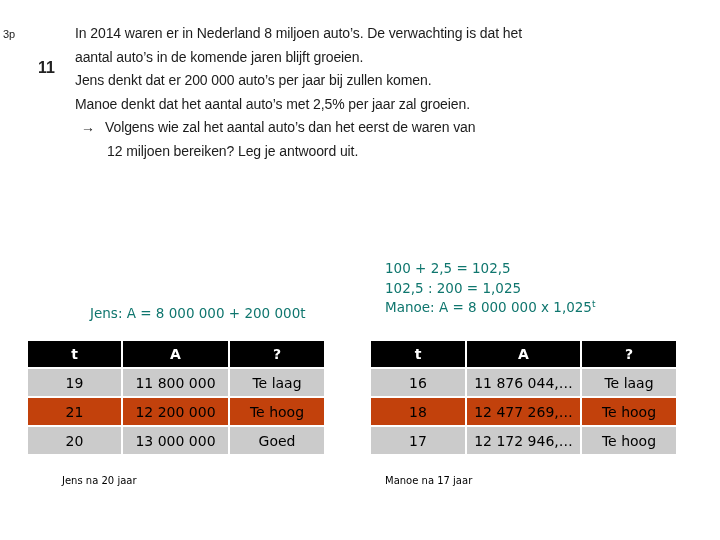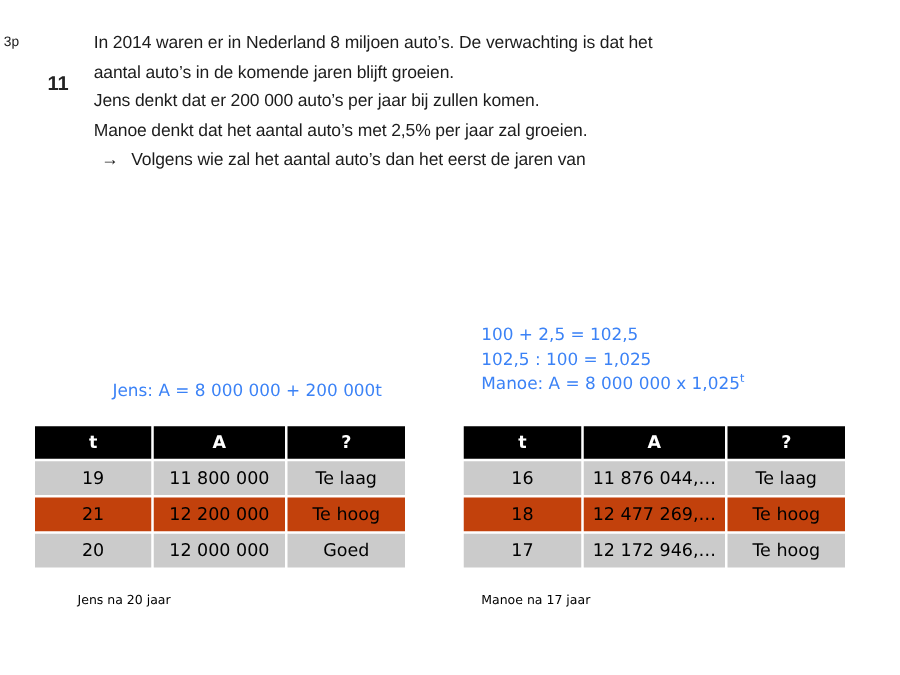--- a/index.html
+++ b/index.html
@@ -42,21 +42,21 @@
     }
     .question .line { white-space: nowrap; }
     .question .arrow-line { padding-left: 6px; white-space: nowrap; }
     .question .arrow-line .arrow { display: inline-block; width: 24px; }
     .question .indent { padding-left: 32px; white-space: nowrap; }
 
     .calc {
       position: absolute;
       font-family: "DejaVu Sans", sans-serif;
       font-size: 13.5px;
-      color: #3b82f6;
+      color: #0f766e;
       line-height: 19.5px;
       white-space: nowrap;
     }
     .calc-manoe { left: 385px; top: 259px; }
     .calc-jens { left: 72px; top: 304px; margin-left: 18px; }
     sup { font-size: 9px; vertical-align: super; line-height: 0; }
 
     table.tbl {
       position: absolute;
       border-collapse: separate;
@@ -105,27 +105,28 @@
 
 <div class="points">3p</div>
 <div class="qnum">11</div>
 
 <div class="question">
   <div class="line">In 2014 waren er in Nederland 8 miljoen auto’s. De verwachting is dat het</div>
   <div class="line">aantal auto’s in de komende jaren blijft groeien.</div>
   <div class="line">Jens denkt dat er 200 000 auto’s per jaar bij zullen komen.</div>
   <div class="line">Manoe denkt dat het aantal auto’s met 2,5% per jaar zal groeien.</div>
   <div class="arrow-line">
-    <span class="arrow">→</span><span>Volgens wie zal het aantal auto’s dan het eerst de jaren van</span>
+    <span class="arrow">→</span><span>Volgens wie zal het aantal auto’s dan het eerst de waren van</span>
   </div>
+  <div class="indent">12 miljoen bereiken? Leg je antwoord uit.</div>
 </div>
 
 <div class="calc calc-manoe">
   <div>100 + 2,5 = 102,5</div>
-  <div>102,5 : 100 = 1,025</div>
+  <div>102,5 : 200 = 1,025</div>
   <div><span>Manoe: A = 8 000 000 x 1,025</span><sup>t</sup></div>
 </div>
 
 <div class="calc calc-jens">Jens: A = 8 000 000 + 200 000t</div>
 
 <table class="tbl tbl-jens">
   <thead>
     <tr>
       <th class="c1">t</th>
       <th class="c2">A</th>
@@ -138,21 +139,21 @@
       <td>11 800 000</td>
       <td>Te laag</td>
     </tr>
     <tr class="even">
       <td>21</td>
       <td>12 200 000</td>
       <td>Te hoog</td>
     </tr>
     <tr class="odd">
       <td>20</td>
-      <td>12 000 000</td>
+      <td>13 000 000</td>
       <td>Goed</td>
     </tr>
   </tbody>
 </table>
 
 <table class="tbl tbl-manoe">
   <thead>
     <tr>
       <th class="c1">t</th>
       <th class="c2">A</th>

